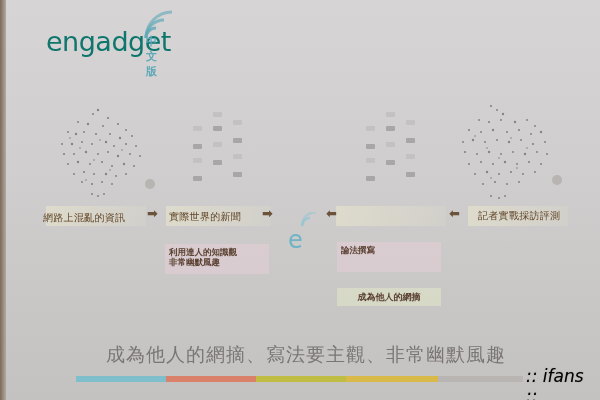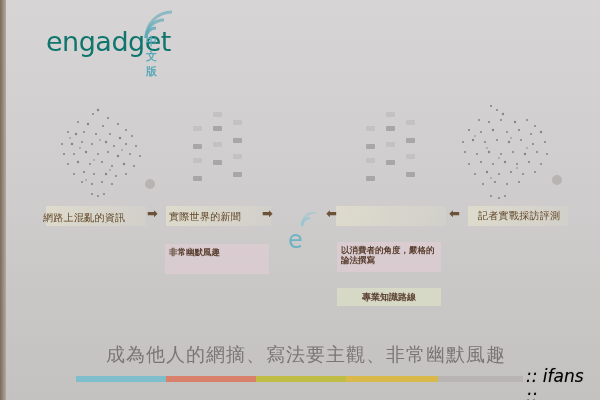--- a/index.html
+++ b/index.html
@@ -243,28 +243,28 @@
     <path d="M18 14 A8 8 0 0 1 26 6" stroke="#8ec6d1" stroke-width="2.5" fill="none" opacity=".7"></path>
     <path d="M18 14 A14 14 0 0 1 32 0" stroke="#8ec6d1" stroke-width="2.5" fill="none" opacity=".5"></path>
     <text x="4" y="36" font-family="DejaVu Sans, sans-serif" font-size="24" fill="#6fb4c4">e</text>
   </svg>
 
   <span class="arrow" style="left:320px;top:206px">⬅</span>
   <span class="arrow" style="left:443px;top:206px">⬅</span>
   <span class="label" style="left:472px;top:209px">記者實戰採訪評測</span>
 
   <div class="desc" style="left:159px;top:244px">
+    <div>利用達人的知識觀</div>
     <div>非常幽默風趣</div>
   </div>
   <div class="desc" style="left:331px;top:242px">
-    <div>以消費者的角度，嚴格的</div>
     <div>論法撰寫</div>
   </div>
 
-  <div class="route" style="left:331px;top:288px">專業知識路線</div>
+  <div class="route" style="left:331px;top:288px">成為他人的網摘</div>
 
   <div class="headline">成為他人的網摘、寫法要主觀、非常幽默風趣</div>
 
   <div class="bar" style="left:70px;width:90px;background:#7fbfcc"></div>
   <div class="bar" style="left:160px;width:90px;background:#d9816a"></div>
   <div class="bar" style="left:250px;width:90px;background:#bfbd44"></div>
   <div class="bar" style="left:340px;width:92px;background:#d8b94a"></div>
   <div class="bar" style="left:432px;width:85px;background:#b8b5b2"></div>
 
   <div class="watermark">:: ifans ::</div>

